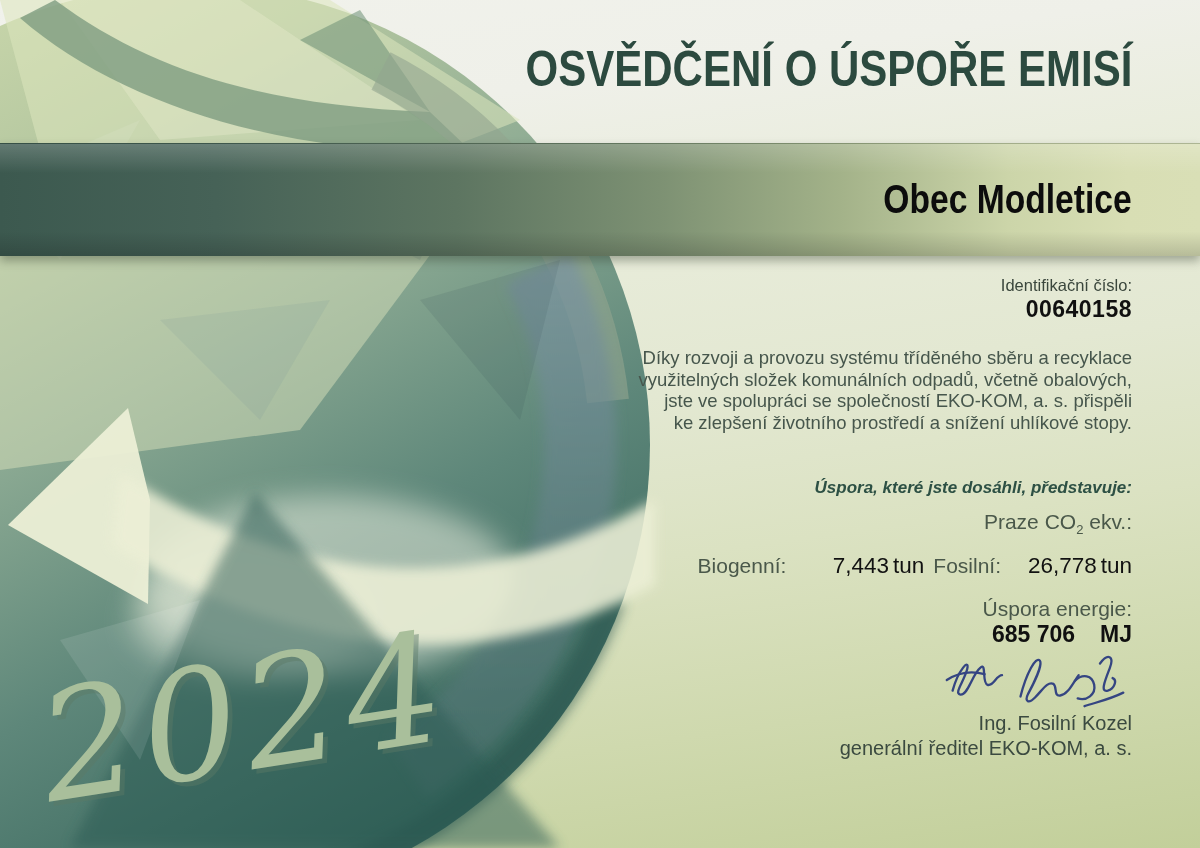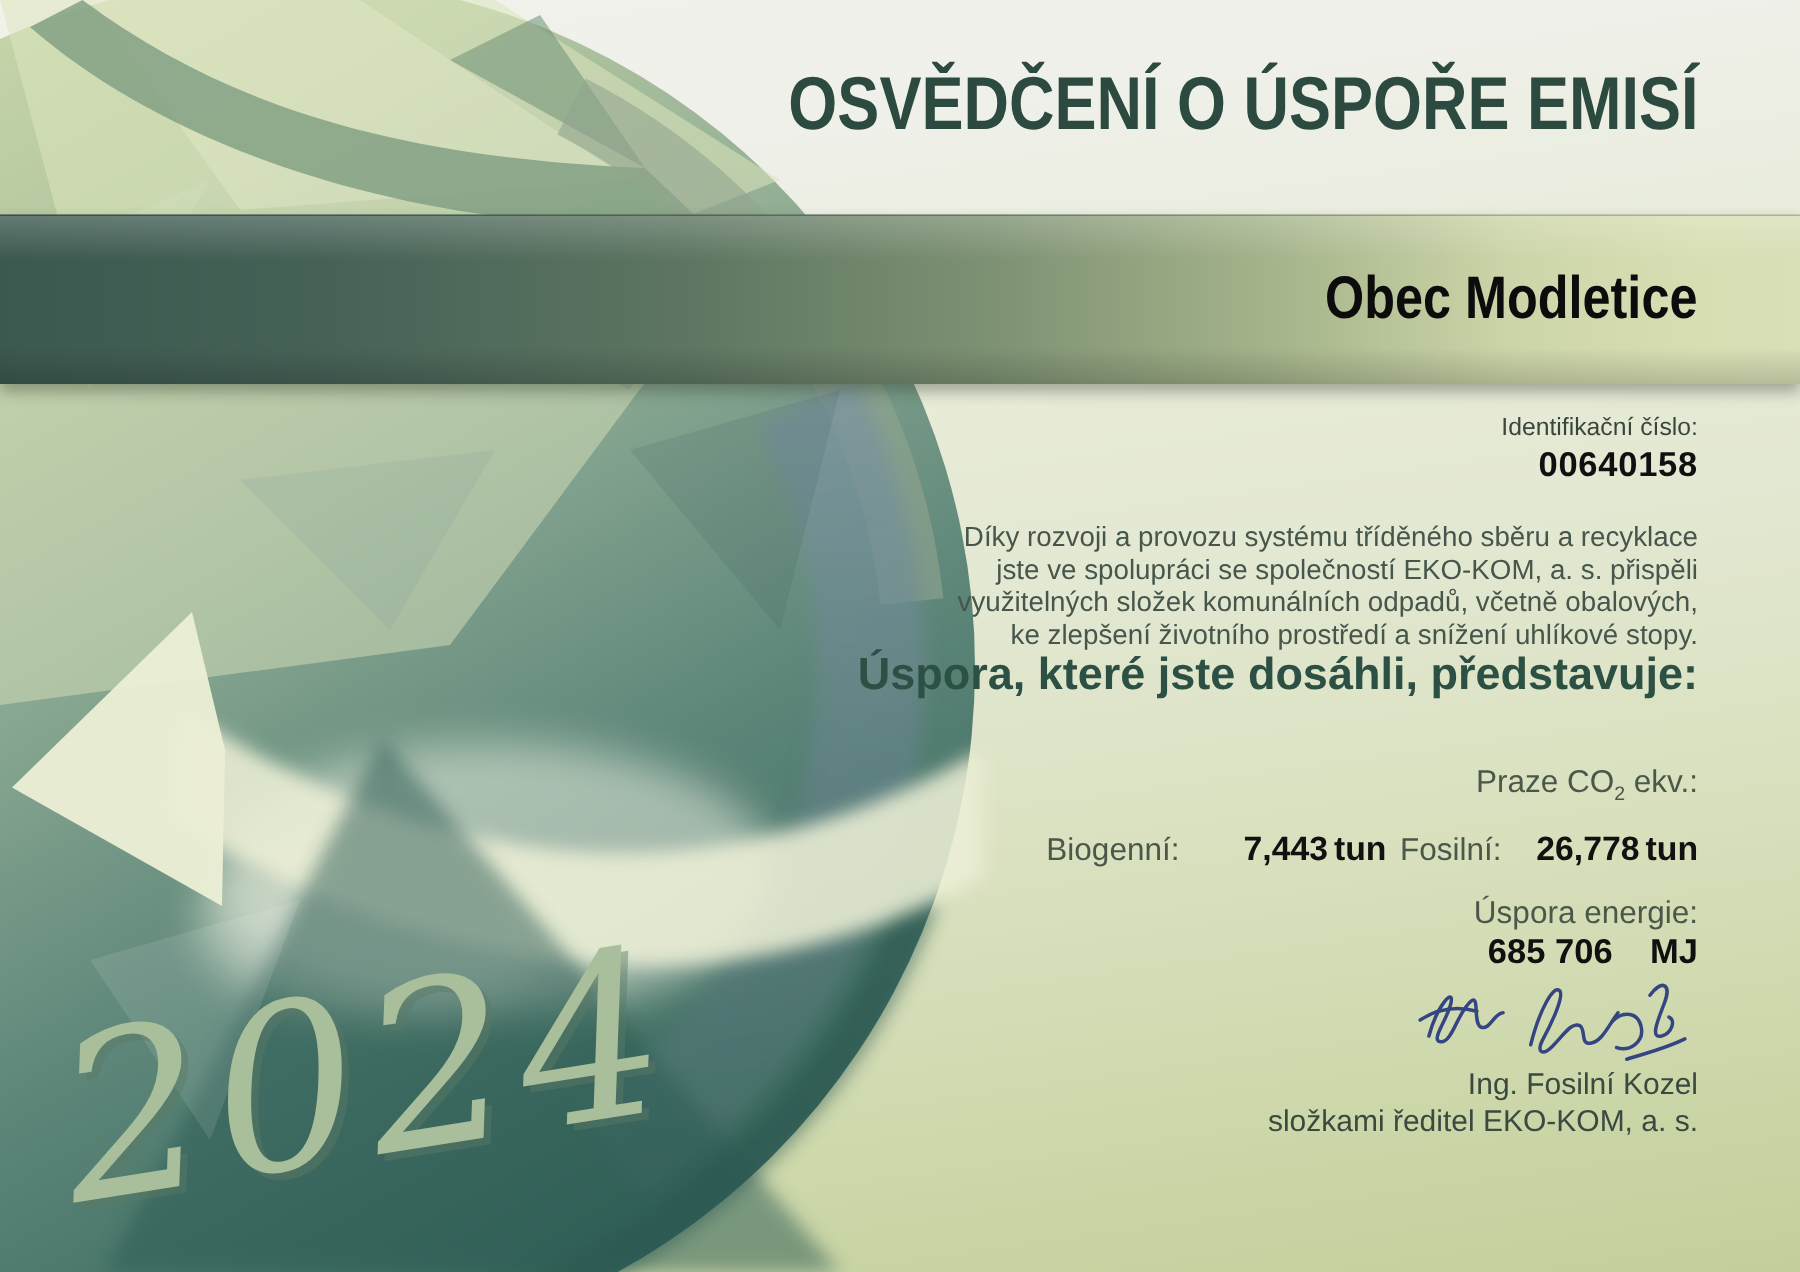--- a/index.html
+++ b/index.html
@@ -37,26 +37,26 @@
   .recipient{
     position:absolute;right:68px;top:0;height:112px;line-height:110px;
     font-size:40px;font-weight:bold;color:#0c0c0c;white-space:nowrap;
     transform:scaleX(0.84);transform-origin:100% 50%;
   }
   .content{position:absolute;inset:0;z-index:3;}
   .content > div{position:absolute;right:68px;text-align:right;white-space:nowrap;}
   .id-label{top:276px;font-size:16.5px;color:#3a463c;}
   .id-value{top:296px;font-size:23px;font-weight:bold;color:#101010;letter-spacing:.5px;}
   .paragraph{top:347px;font-size:18.5px;line-height:21.5px;color:#46564c;}
-  .savings-heading{top:433px;font-size:30px;font-weight:bold;color:#2d5044;}
+  .savings-heading{top:478px;font-size:17px;font-weight:bold;color:#2d5044;font-style:italic;}
   .emissions-label{top:510px;font-size:21px;color:#4a584a;}
   .emissions-label sub{font-size:13px;}
   .values-row{top:553px;font-size:21px;color:#4a584a;}
   .values-row .val{display:inline-block;text-align:right;font-size:22.5px;color:#111;}
-  .values-row .val b{font-weight:bold;}
+  .values-row .val b{font-weight:normal;}
   .values-row .val .unit{margin-left:4px;}
   .val-biogenic{width:138px;}
   .val-fossil{width:131px;}
   .lbl-fossil{margin-left:9px;}
   .energy-label{top:597px;font-size:21px;color:#4a584a;}
   .energy-value{top:621px;font-size:23px;font-weight:bold;color:#101010;}
   .energy-value .unit{margin-left:25px;}
   .signature-wrap{top:648px;right:62px !important;width:204px;height:64px;}
   .sig-name{top:712px;font-size:20px;color:#3b4a40;}
   .sig-role{top:737px;font-size:20px;color:#3b4a40;}
@@ -130,22 +130,22 @@
     <span class="recipient">Obec Modletice</span>
   </div>
 
   <div class="content">
 
     <div class="id-label">Identifikační číslo:</div>
     <div class="id-value">00640158</div>
 
     <div class="paragraph">
       <div>Díky rozvoji a provozu systému tříděného sběru a recyklace</div>
+      <div>využitelných složek komunálních odpadů, včetně obalových,</div>
       <div>jste ve spolupráci se společností EKO-KOM, a. s. přispěli</div>
-      <div>využitelných složek komunálních odpadů, včetně obalových,</div>
       <div>ke zlepšení životního prostředí a snížení uhlíkové stopy.</div>
     </div>
 
     <div class="savings-heading">Úspora, které jste dosáhli, představuje:</div>
 
     <div class="emissions-label">
       <span>Praze CO</span><sub>2</sub><span> ekv.:</span>
     </div>
 
     <div class="values-row">
@@ -164,17 +164,17 @@
           <path d="M8,33 C22,24 36,24 47,27"></path>
           <path d="M84,50 C90,26 100,8 104,13 C107,17 98,36 92,47 C88,55 92,58 99,51 C107,43 112,34 118,37 C122,40 118,50 125,49 C133,48 138,36 144,28"></path>
           <path d="M140,34 C148,26 158,28 160,38 C162,48 152,55 143,52"></path>
           <path d="M166,16 C174,5 181,8 176,21 C171,34 166,46 174,44 C181,42 184,33 179,31"></path>
           <path d="M150,60 C162,56 176,53 190,46"></path>
         </g>
       </svg>
     </div>
 
     <div class="sig-name">Ing. Fosilní Kozel</div>
-    <div class="sig-role">složkami ředitel EKO-KOM, a. s.</div>
+    <div class="sig-role">generální ředitel EKO-KOM, a. s.</div>
 
   </div>
 
 </div>
 
 </body></html>

